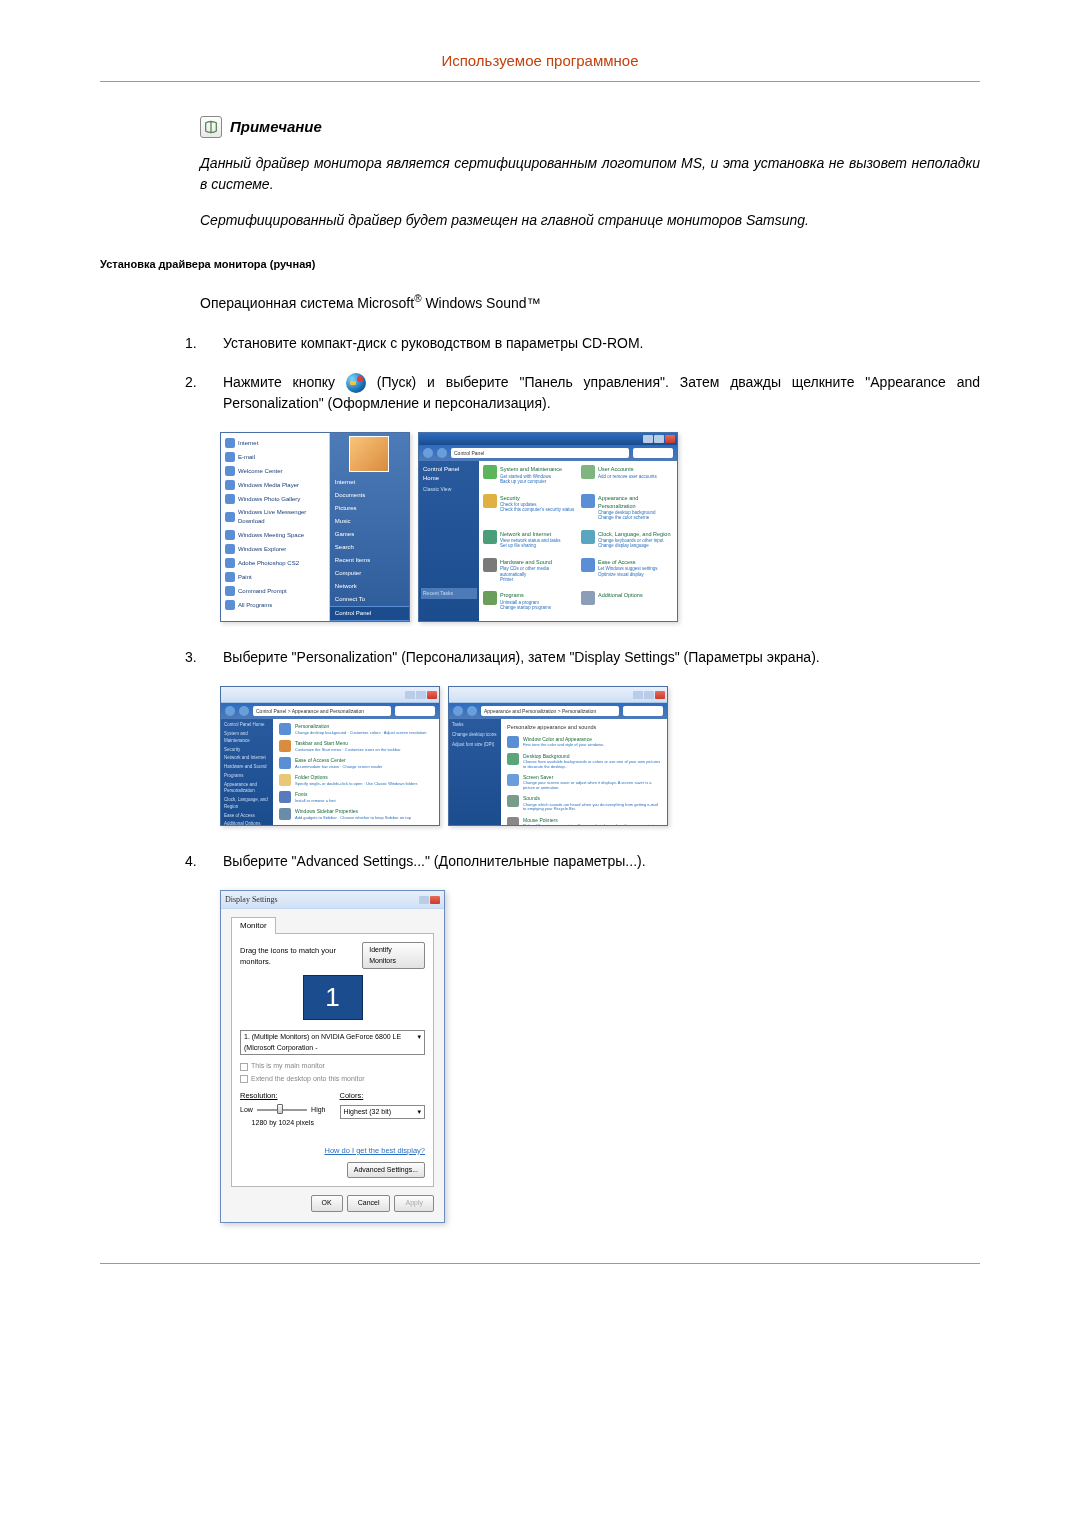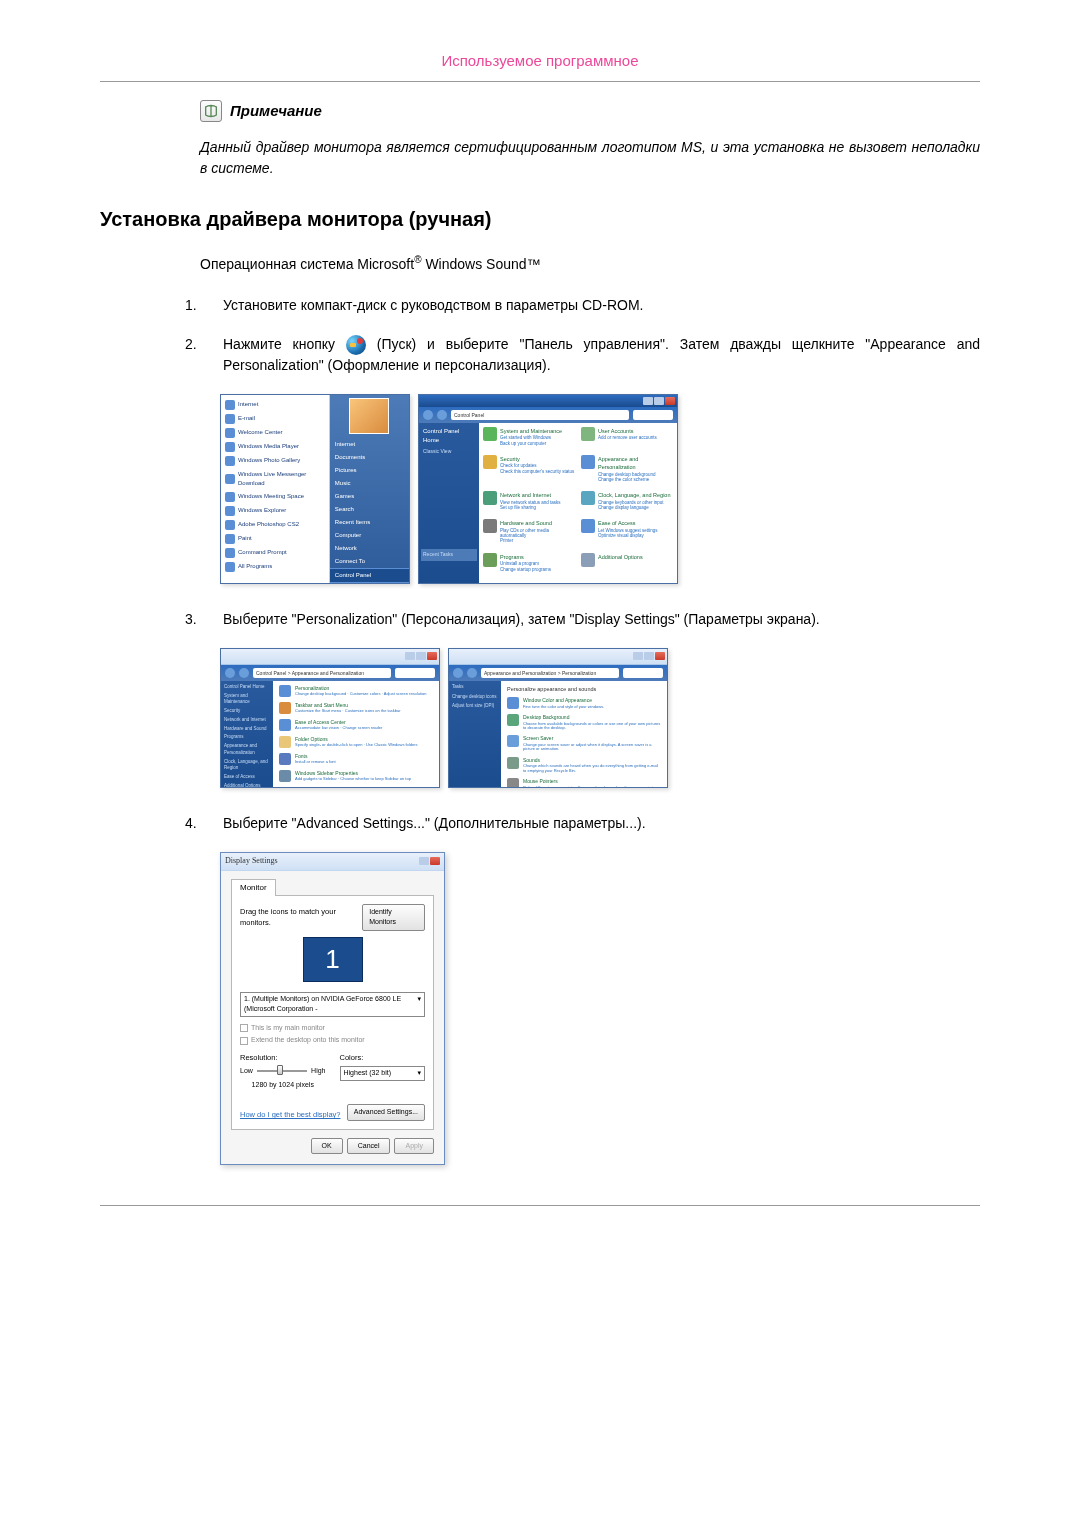--- a/index.html
+++ b/index.html
@@ -13,24 +13,24 @@
       width: 1080px;
       margin: 0 auto;
       padding: 50px 100px;
       color: #000;
       font-size: 14px;
       line-height: 1.5;
     }
     .header-title {
       text-align: center;
       font-size: 15px;
-      color: #ec4899;
+      color: #c2410c;
       border-bottom: 1px solid #999;
       padding-bottom: 8px;
-      margin-bottom: 18px;
+      margin-bottom: 34px;
     }
     .header-title .line1 {
       display: block;
     }
     .header-title .line2 {
       display: block;
     }
     .content-block {
       margin-left: 100px;
       margin-right: 0;
@@ -63,21 +63,21 @@
     }
     .para {
       text-align: justify;
       margin-bottom: 15px;
     }
     .url {
       color: #000;
       margin-bottom: 25px;
     }
     h2.section-heading {
-      font-size: 20px;
+      font-size: 11px;
       font-weight: bold;
       margin: 25px 0 18px 0;
     }
     .subtext {
       margin-left: 100px;
       margin-bottom: 20px;
     }
     .step-row {
       display: flex;
       margin-left: 85px;
@@ -466,20 +466,21 @@
     .ds-sliders {
       display: flex;
       gap: 14px;
       margin-top: 6px;
     }
     .ds-col {
       flex: 1;
     }
     .ds-label {
       font-size: 7.5px;
+      text-decoration: underline;
       margin-bottom: 3px;
     }
     .slider-row {
       display: flex;
       align-items: center;
       gap: 4px;
       font-size: 7px;
     }
     .slider-track {
       flex: 1;
@@ -552,20 +553,21 @@
 <div class="content-block">
   <div class="note-header">
     <span class="note-icon">
       <svg viewBox="0 0 24 24">
           <path fill="none" stroke="#5a8a5a" stroke-width="2" d="M4 6c4-3 12-3 16 0M4 6v12c4 3 12 3 16 0V6M12 4v16" stroke-linecap="round"></path>
         </svg>
     </span>
     <span class="note-label">Примечание</span>
   </div>
   <p class="para">Данный драйвер монитора является сертифицированным логотипом MS, и эта установка не вызовет неполадки в системе.</p>
+  <p class="para">Сертифицированный драйвер будет размещен на главной странице мониторов Samsung.</p>
 </div>
 
 <h2 class="section-heading">Установка драйвера монитора (ручная)</h2>
 
 <p class="subtext">
   <span>Операционная система Microsoft</span><span class="sup">®</span><span> Windows Sound™</span>
 </p>
 
 <div class="step-row">
   <div class="step-num">1.</div>
@@ -934,21 +936,21 @@
             <div class="res-text">1280 by 1024 pixels</div>
           </div>
           <div class="ds-col">
             <div class="ds-label">Colors:</div>
             <div class="colors-drop">
               <span>Highest (32 bit)</span>
               <span>▾</span>
             </div>
           </div>
         </div>
-        <div style="clear:both; display:flex; justify-content:space-between; align-items:flex-end; margin-top:8px;">
+        <div style="clear:both; display:flex; justify-content:space-between; align-items:flex-end; margin-top:8px;flex-direction:column;">
           <span class="ds-link">How do I get the best display?</span>
           <span class="ds-btn ds-adv">Advanced Settings...</span>
         </div>
       </div>
       <div class="ds-foot">
         <span class="ds-btn">OK</span>
         <span class="ds-btn">Cancel</span>
         <span class="ds-btn disabled">Apply</span>
       </div>
     </div>

